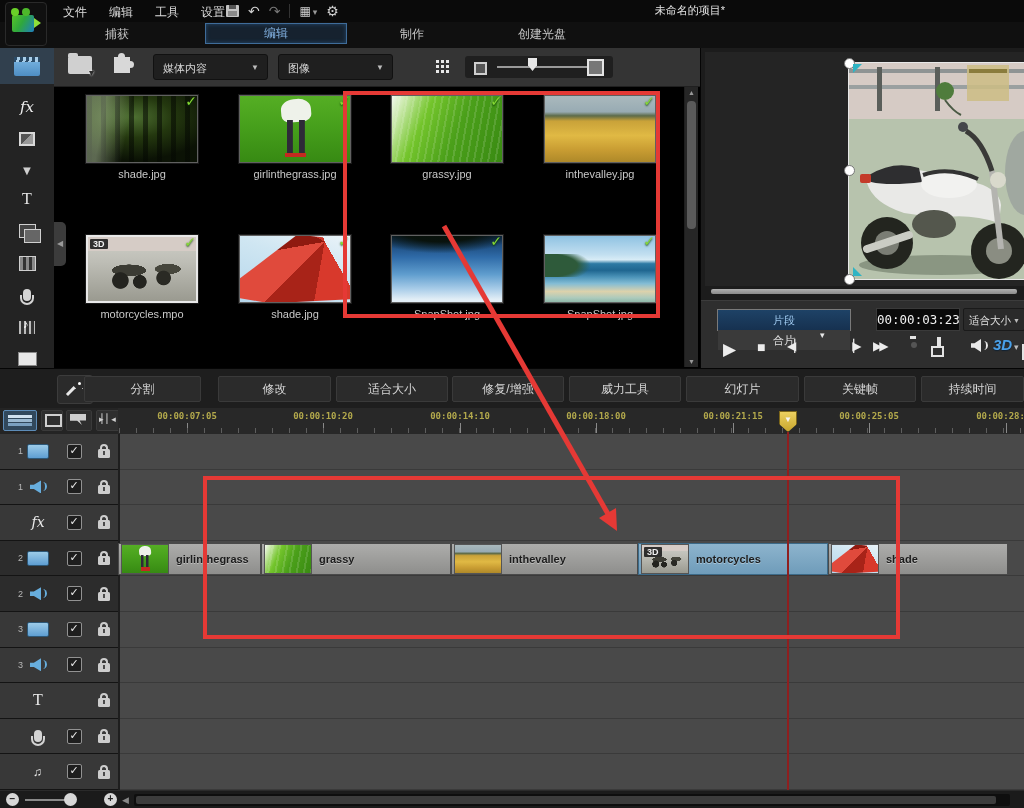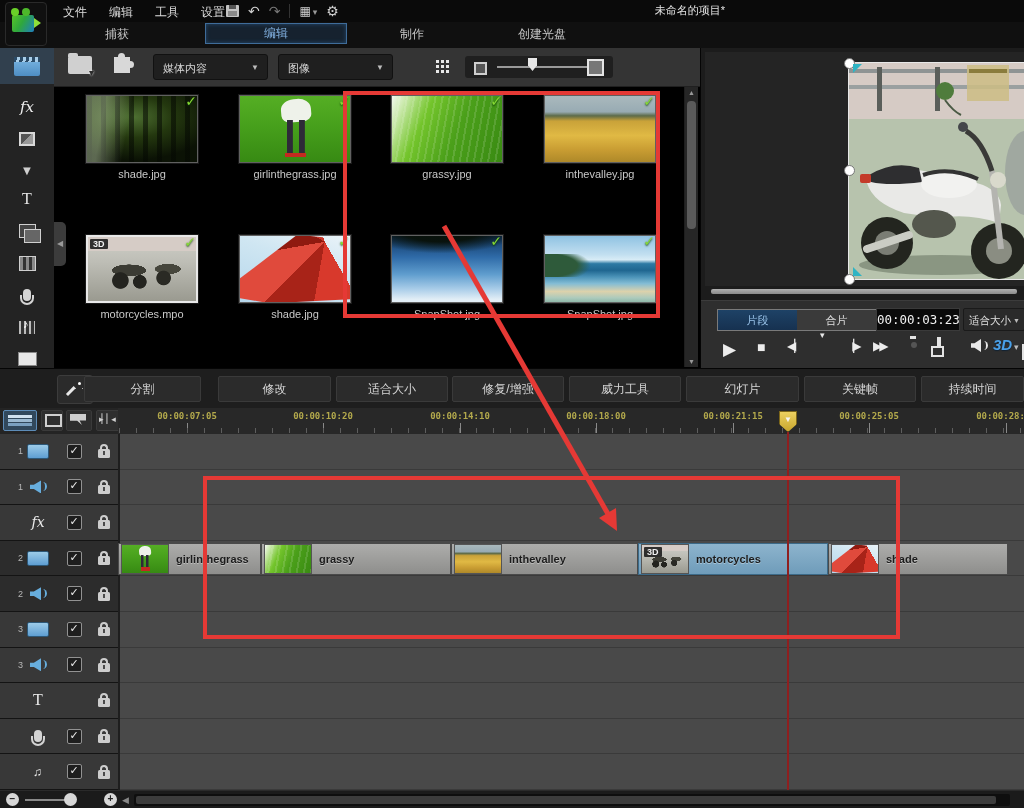--- a/index.html
+++ b/index.html
@@ -121,21 +121,21 @@
       background:radial-gradient(ellipse 100% 100% at 0% 50%, #2e5a3a 52%, rgba(0,0,0,0) 74%); }
 
   
   .preview { position:absolute; left:700px; top:48px; width:324px; height:320px; background:#1c1c1c; border-left:1px solid #050505; }
   .stage { position:absolute; left:4px; top:4px; width:320px; height:234px; background:#242424; }
   .pimg { position:absolute; left:143px; top:10px; width:181px; height:218px; border:1px solid #e8e8e8; border-right:none; box-sizing:border-box; overflow:hidden; }
   .handle { position:absolute; width:9px; height:9px; border-radius:50%; background:#fff; border:1px solid #777; z-index:4; }
   .cyan-corner { position:absolute; width:9px; height:9px; background:#2fb4c4; z-index:4; }
   .scrub { position:absolute; left:10px; top:241px; width:306px; height:5px; background:linear-gradient(180deg,#b0b0b0,#8a8a8a); border-radius:2px; }
   .pbar { position:absolute; left:0; top:252px; width:324px; height:68px; background:#2e2e2e; border-top:1px solid #3c3c3c; }
-  .mode-group { position:absolute; left:16px; top:8px; width:160px; height:22px; border:1px solid #7a7a7a; display:flex; box-sizing:border-box; }
+  .mode-group { position:absolute; left:16px; top:8px; width:134px; height:22px; border:1px solid #7a7a7a; display:flex; box-sizing:border-box;flex-direction:column; }
   .mode-btn { flex:1; text-align:center; line-height:20px; font-size:11px; color:#e0e0e0; background:#3a3a3a; }
   .mode-btn.active { background:linear-gradient(180deg,#1e4266,#163150); color:#9cc6ec; }
   .tcode { position:absolute; left:175px; top:7px; width:84px; height:23px; background:#0a0a0a; border:1px solid #3a3a3a; color:#f2f2f2;
            font-family:"DejaVu Sans Mono",monospace; font-size:12.5px; line-height:22px; text-align:center; box-sizing:border-box; }
   .fit-dd { position:absolute; left:262px; top:7px; width:62px; height:23px; background:#2a2a2a; border:1px solid #1a1a1a; border-radius:2px;
             font-size:10.5px; color:#e0e0e0; line-height:22px; padding-left:5px; box-sizing:border-box; }
   .fit-dd::after { content:"▼"; position:absolute; right:4px; top:1px; font-size:7px; color:#bbb; }
   .transport { position:absolute; left:0; top:34px; width:324px; height:32px; }
   .tbtn { position:absolute; top:4px; color:#ececec; }
   .g-play::before { content:"▶"; font-size:17px; }

